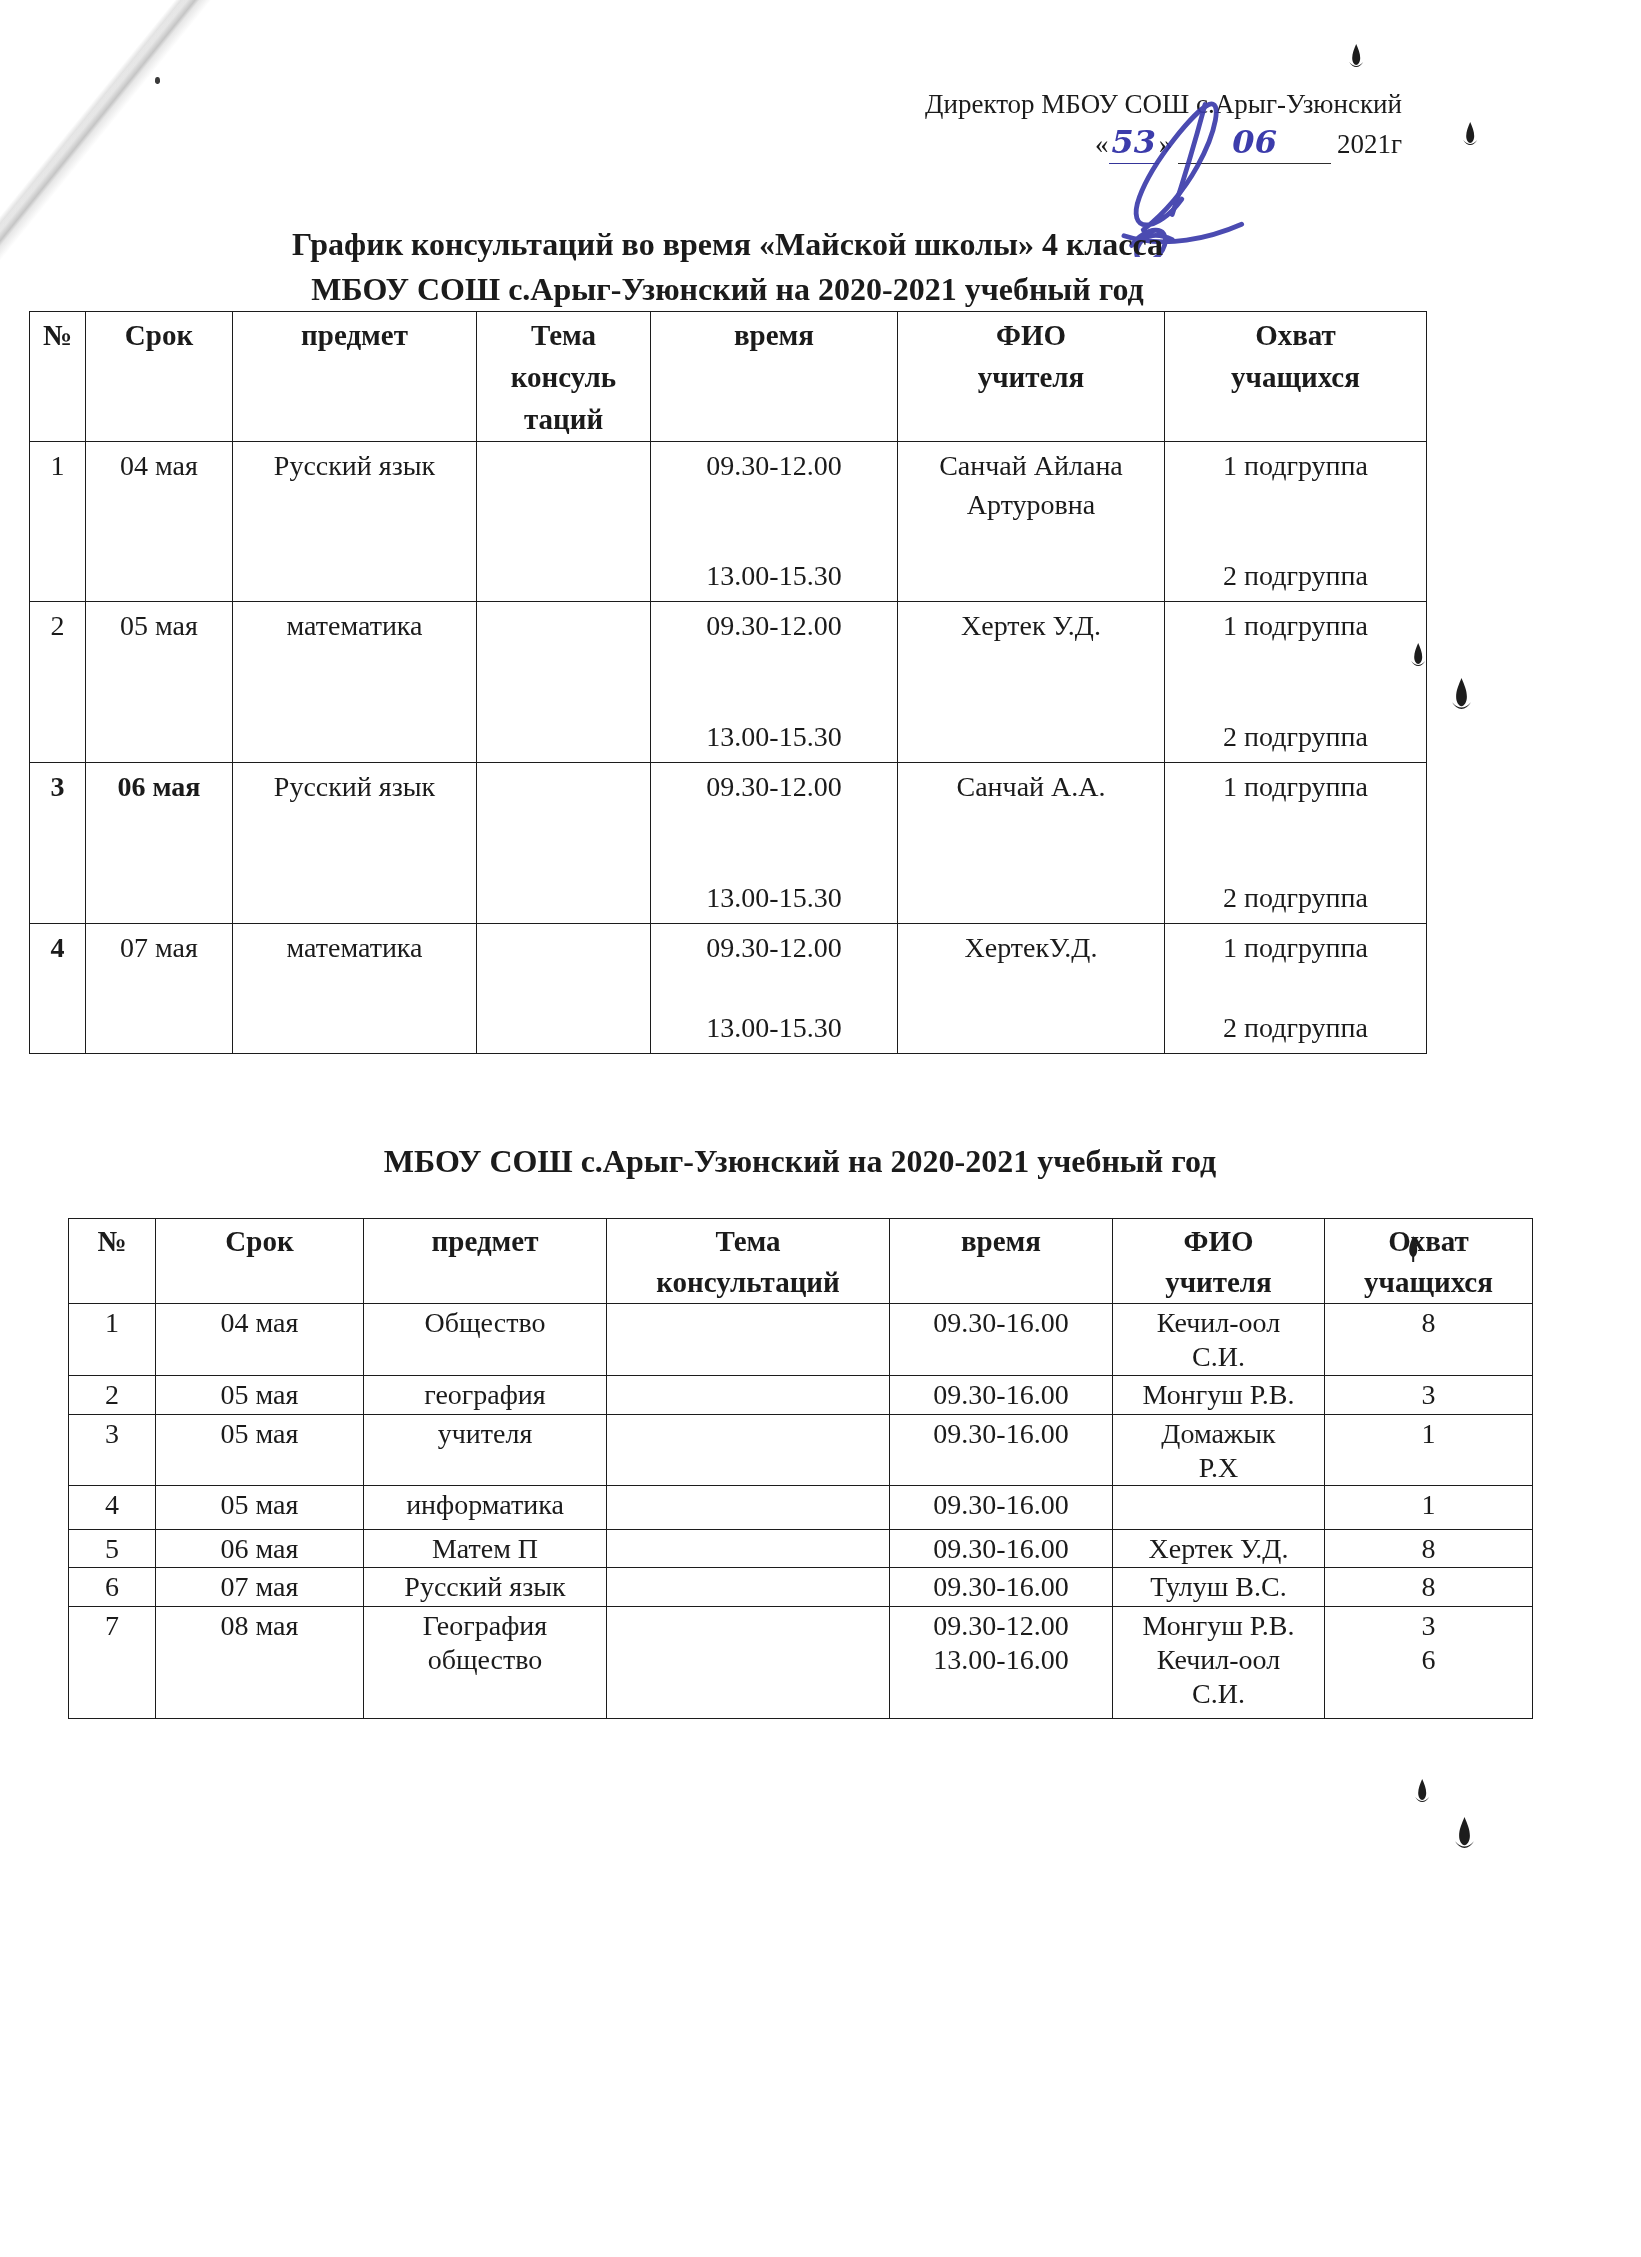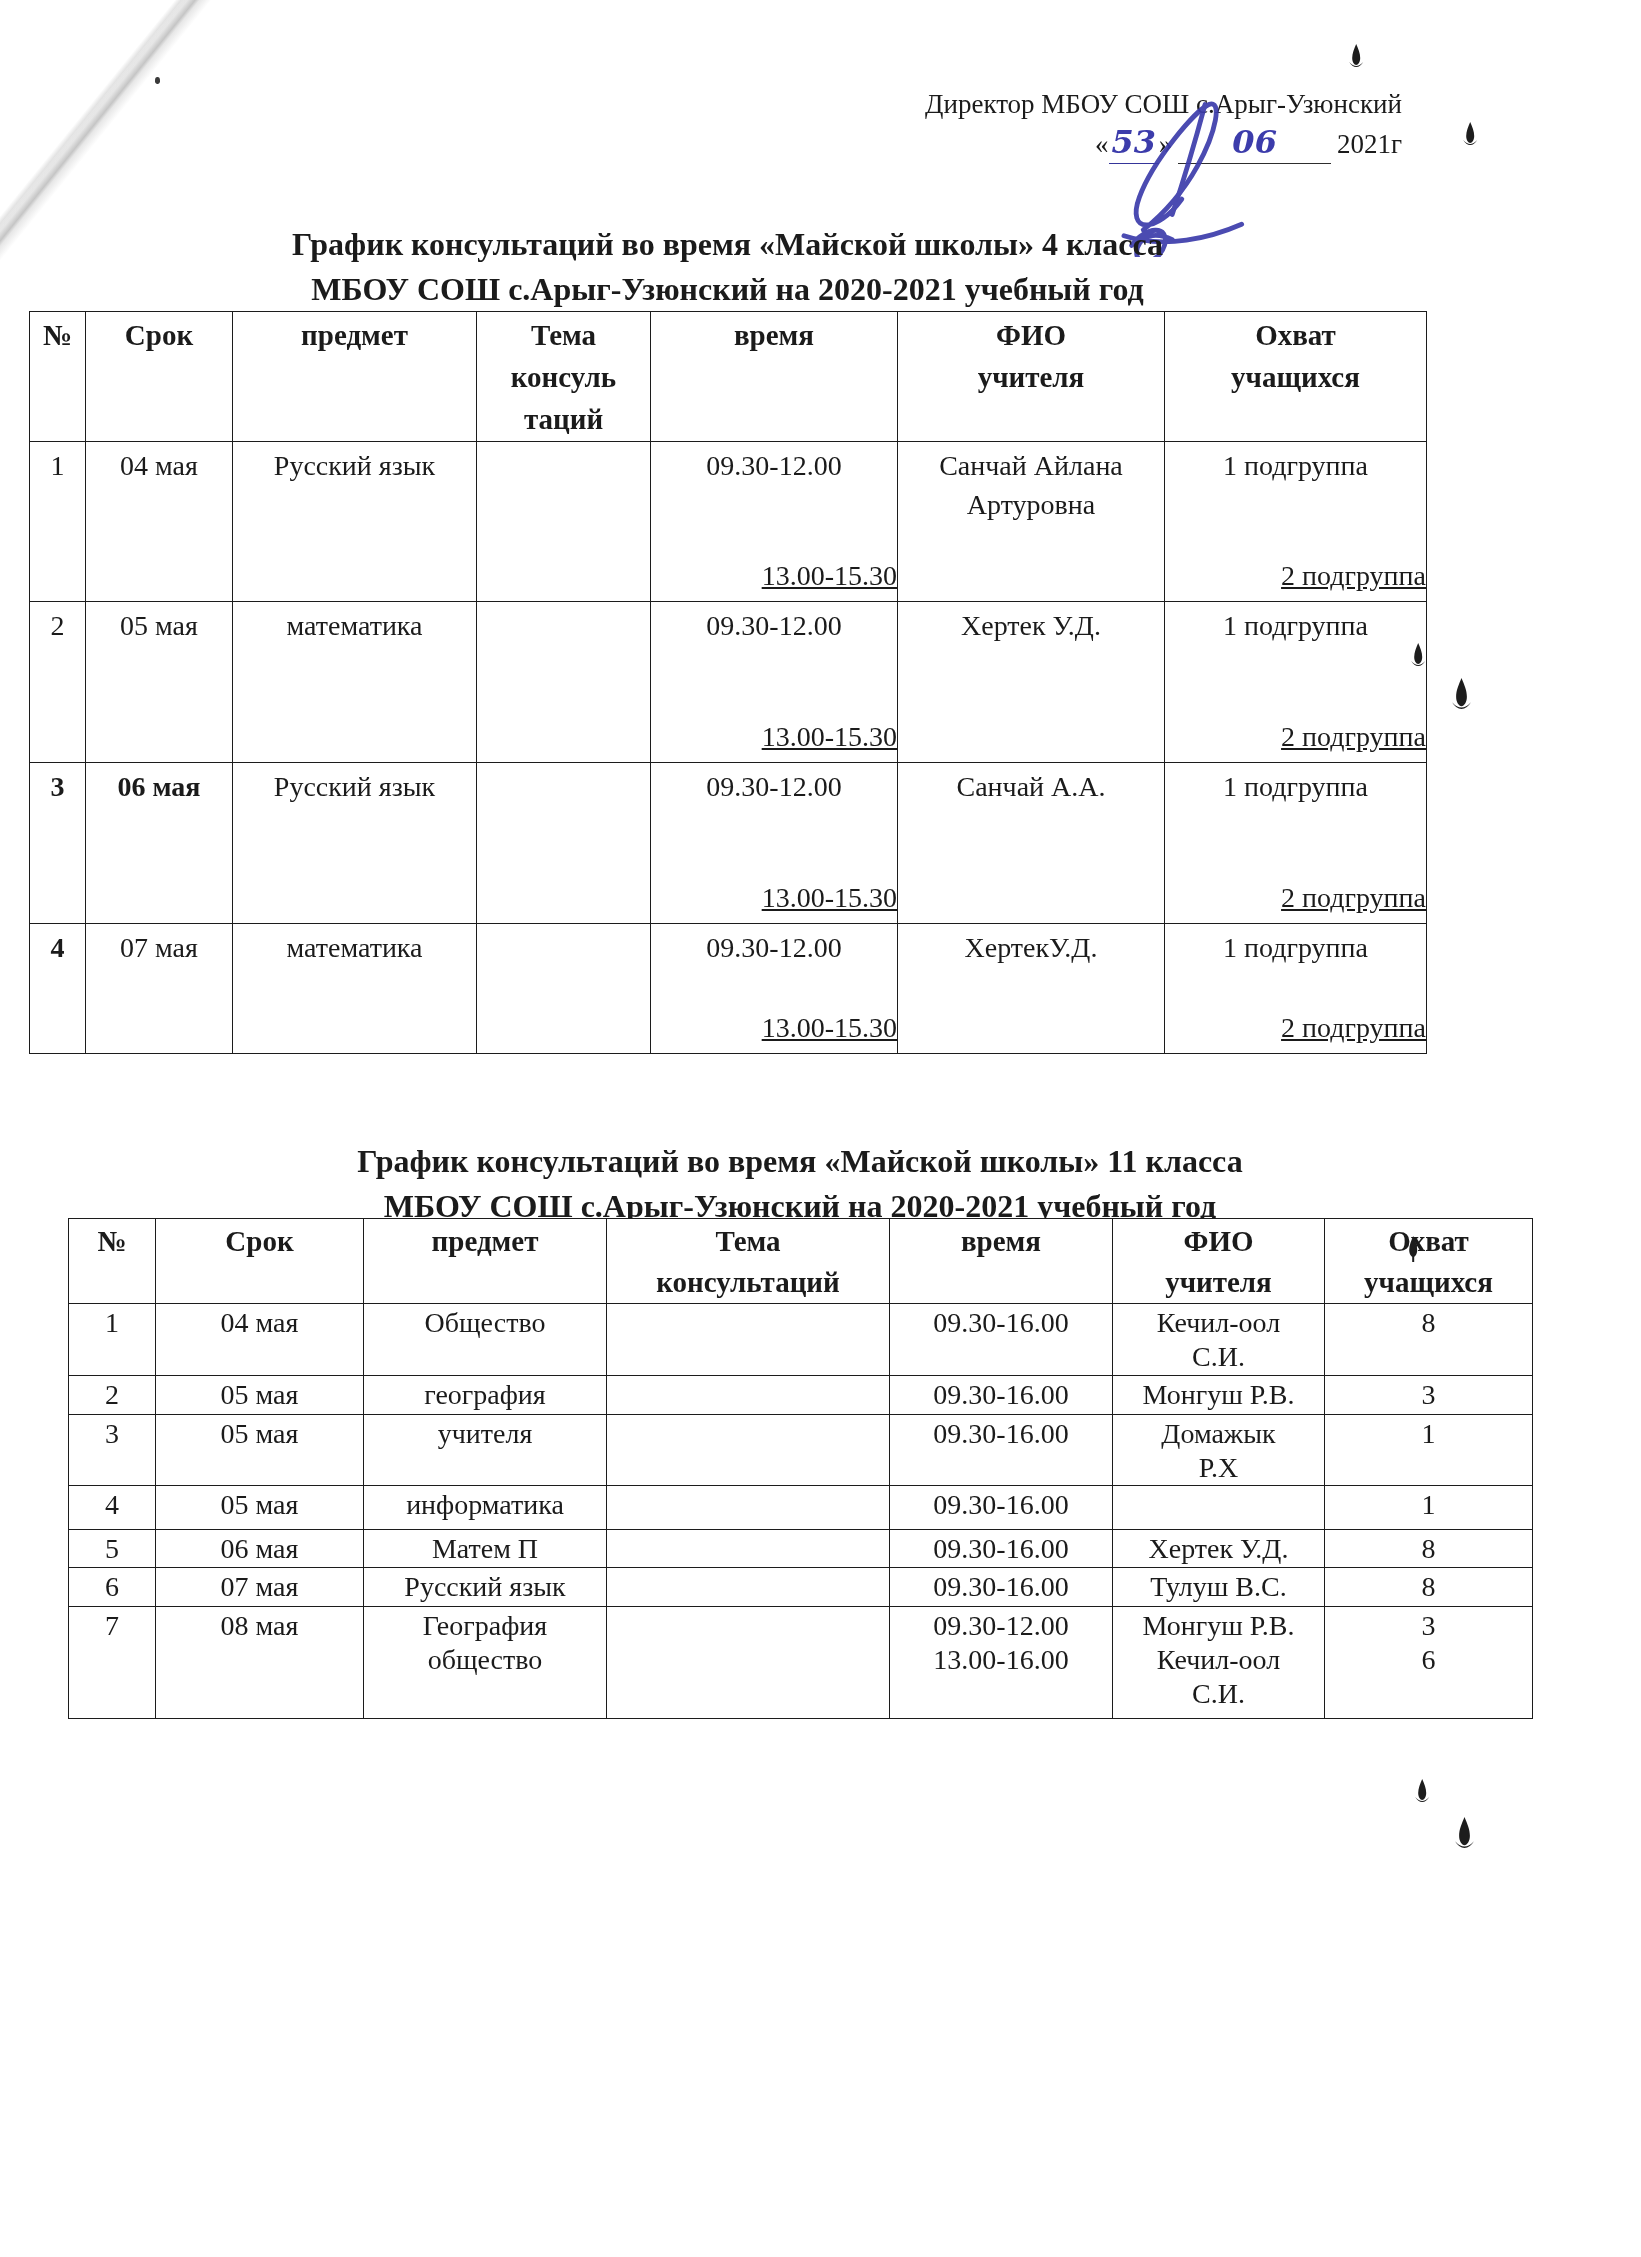--- a/index.html
+++ b/index.html
@@ -39,21 +39,21 @@
   .t11{left:68px;top:1218px;width:1464px;}
   th,td{border:1.9px solid #1c1c1c;text-align:center;vertical-align:top;padding:3.9px 3.9px 0 3.9px;overflow:hidden;}
   th{font-weight:bold;font-size:29px;white-space:pre-line;padding-top:1.9px;}
   .t9 th{line-height:42px;}
   .t11 th{line-height:41px;}
   .t9 td{font-size:28px;line-height:39px;}
   .t11 td{font-size:28px;line-height:34px;padding-top:1.9px;}
   .pre{white-space:pre-line;}
   .rel{position:relative;}
   .topv{display:block;}
-  .botv{position:absolute;left:0;right:0;bottom:5.8px;text-align:right;text-decoration:underline;}
+  .botv{position:absolute;left:0;right:0;bottom:5.8px;text-align:center;}
   .bold{font-weight:bold;}
   .t9 .hrow{height:130px;}
   .t9 .r1{height:160px;}
   .t9 .r2{height:161px;}
   .t9 .r3{height:161px;}
   .t9 .r4{height:130px;}
   .t11 .hrow{height:85px;}
   .t11 .r1{height:72px;}
   .t11 .r2{height:39px;}
   .t11 .r3{height:71px;}
@@ -170,21 +170,20 @@
     <td class="pre">ХертекУ.Д.</td>
     <td class="rel">
       <span class="topv">1 подгруппа</span>
       <span class="botv">2 подгруппа</span>
     </td>
   </tr>
 </tbody>
   </table>
 
 <div class="title title-11">
-  <div>График консультаций во время «Майской школы» 11 класса</div>
   <div>МБОУ СОШ с.Арыг-Узюнский на 2020-2021 учебный год</div>
 </div>
 
 <table class="t11">
   <colgroup>
     <col style="width:87px">
       <col style="width:208px">
       <col style="width:243px">
       <col style="width:283px">
     <col style="width:223px">

